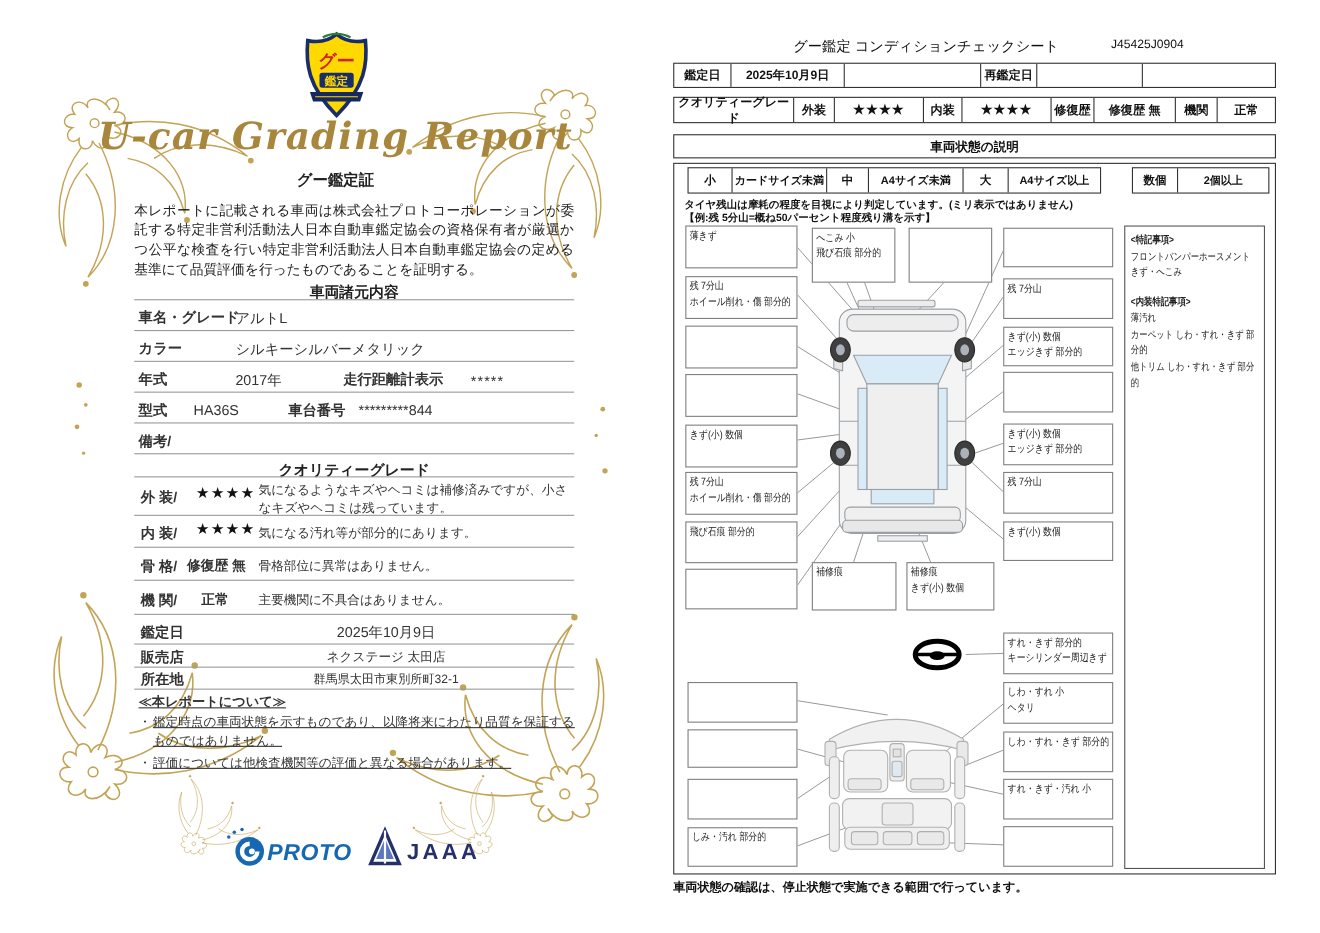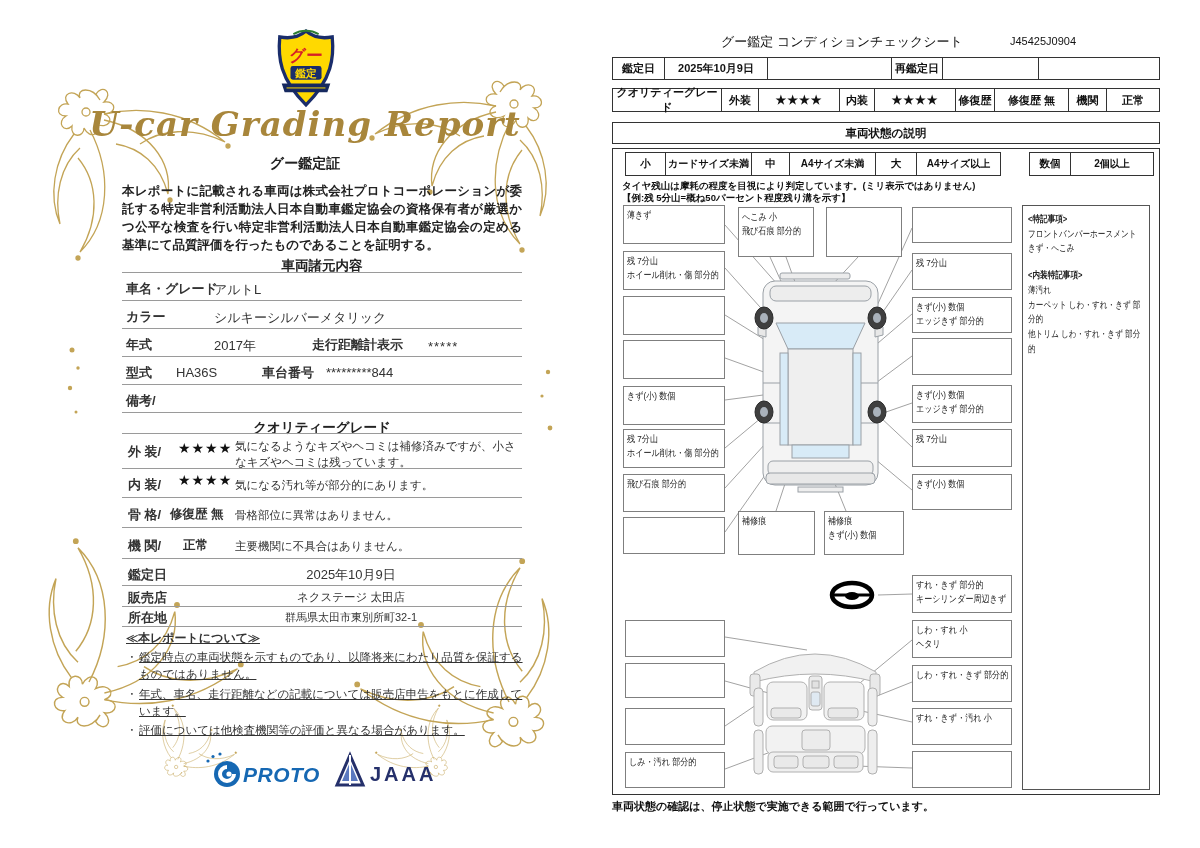--- a/index.html
+++ b/index.html
@@ -5,21 +5,21 @@
   html,body{margin:0;padding:0;background:#fff;}
   .canvas{position:relative;width:1200px;height:848px;background:#fff;overflow:hidden;
           font-family:"Liberation Sans",sans-serif;color:#222;}
   
   .cert-title{position:absolute;left:55px;top:104px;width:500px;text-align:center;
     font-family:"DejaVu Serif",serif;font-style:italic;font-weight:bold;font-size:34px;
     color:#a8863b;letter-spacing:1px;}
   .cert-sub{position:absolute;left:55px;top:155px;width:500px;text-align:center;
     font-size:14px;font-weight:bold;color:#222;}
   .cert-intro{position:absolute;left:122px;top:182px;width:400px;font-size:12.5px;
-    line-height:1.45;text-align:justify;color:#222;font-weight:bold;}
+    line-height:1.45;text-align:justify;color:#222;}
   .sec-head{position:absolute;left:122px;width:400px;text-align:center;font-size:13.5px;
     font-weight:bold;color:#222;}
   .hl{position:absolute;left:122px;width:400px;height:0;border-top:1.4px solid #9a9a9a;}
   .lb{position:absolute;font-size:13px;font-weight:600;color:#333;white-space:nowrap;}
   .val{position:absolute;font-size:13px;color:#333;white-space:nowrap;}
   .cval{position:absolute;left:180px;width:342px;text-align:center;color:#333;white-space:nowrap;}
   .desc{position:absolute;left:235px;width:290px;font-size:11.5px;line-height:1.4;color:#333;}
   .stars{font-size:14px;letter-spacing:1px;color:#111;}
   .notes{position:absolute;left:126px;top:629px;width:402px;font-size:11.5px;line-height:1.5;color:#333;text-decoration:underline;}
   .note-item{position:relative;padding-left:13px;margin-top:2px;}
@@ -155,21 +155,20 @@
     <div class="lb" style="left:128px;top:566px">鑑定日</div>
     <div class="cval" style="top:566px;font-size:13px">2025年10月9日</div>
     <div class="lb" style="left:128px;top:589px">販売店</div>
     <div class="cval" style="top:590px;font-size:11.5px">ネクステージ 太田店</div>
     <div class="lb" style="left:128px;top:609px">所在地</div>
     <div class="cval" style="top:610px;font-size:11px">群馬県太田市東別所町32-1</div>
 
     <div class="notes">
       <div style="font-weight:600;font-size:12px">≪本レポートについて≫</div>
       <div class="note-item">鑑定時点の車両状態を示すものであり、以降将来にわたり品質を保証するものではありません。</div>
-      <div class="note-item">年式、車名、走行距離などの記載については販売店申告をもとに作成しています。</div>
       <div class="note-item">評価については他検査機関等の評価と異なる場合があります。</div>
     </div>
 
     <svg width="130" height="42" style="position:absolute;left:202px;top:750px" viewBox="0 0 130 42">
       <g fill="#1668b3">
         <circle cx="6" cy="11" r="1.6"></circle>
           <circle cx="11" cy="6.5" r="1.6"></circle>
           <circle cx="18" cy="4" r="1.6"></circle>
         <circle cx="25" cy="24" r="13"></circle>
       </g>

